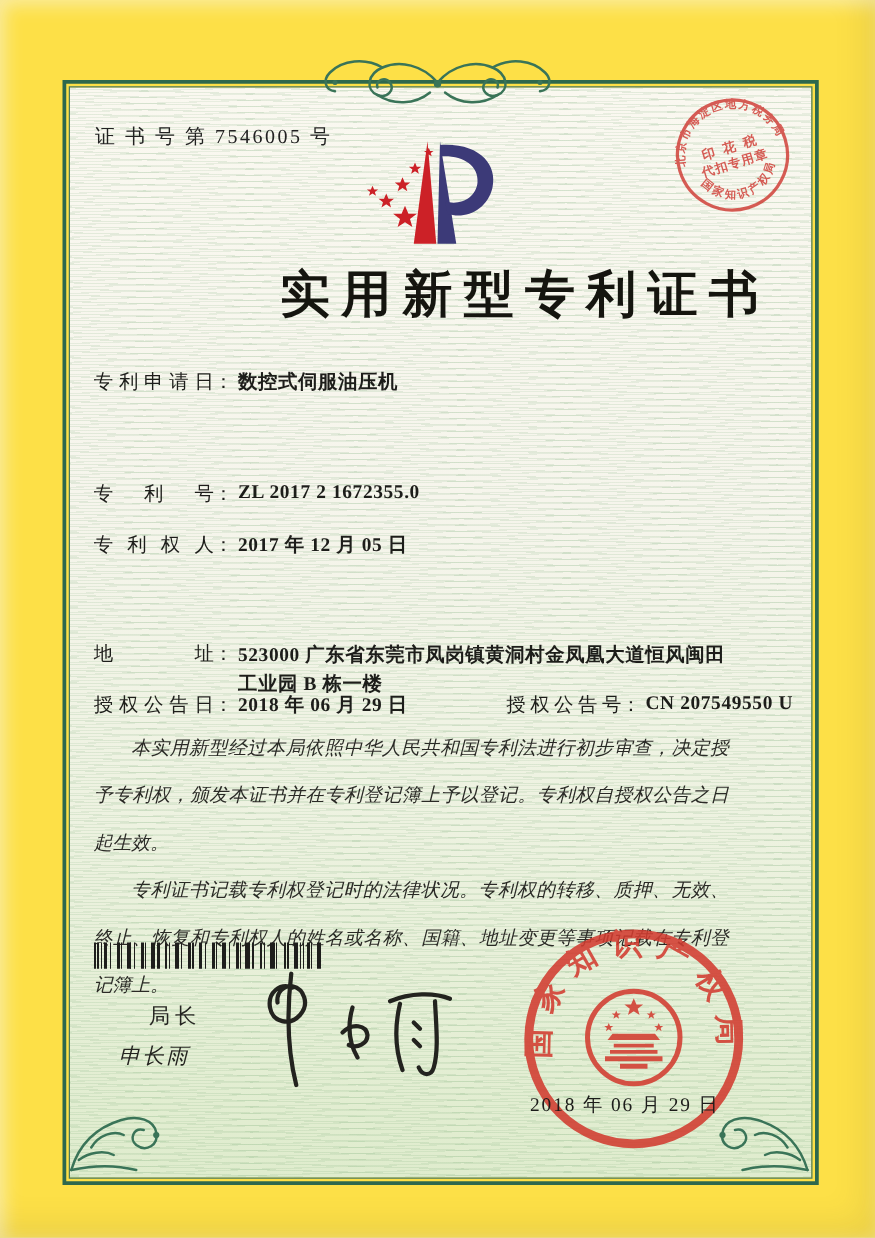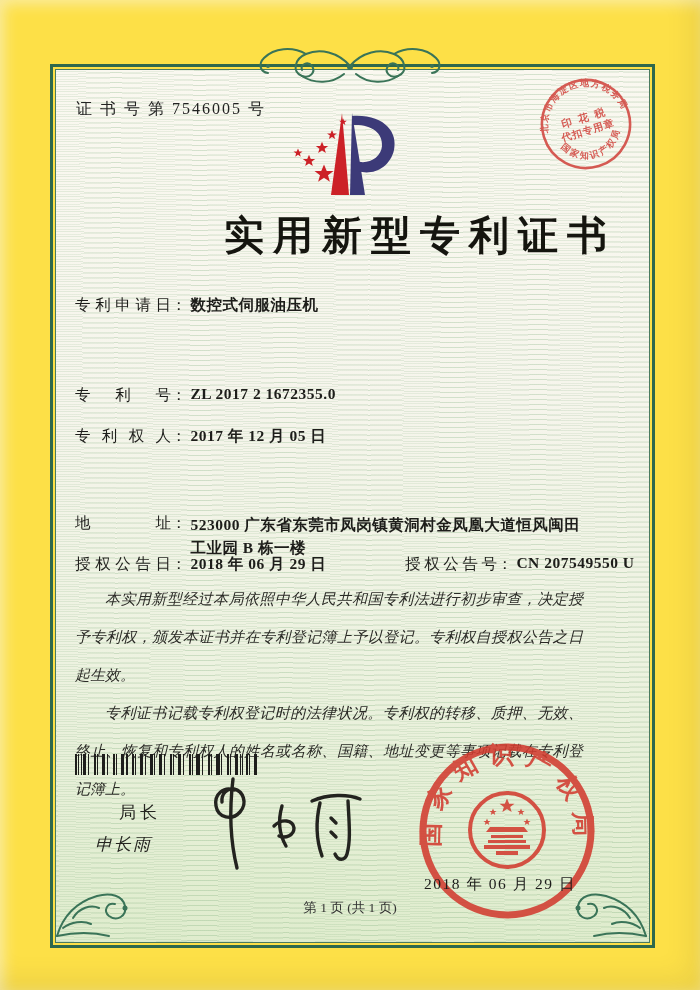--- a/index.html
+++ b/index.html
@@ -188,15 +188,14 @@
         <textPath href="#taxTop" startOffset="50%" text-anchor="middle">北京市海淀区地方税务局</textPath>
       </text>
       <text font-size="9" font-weight="bold" fill="#cf3a33" letter-spacing="2" font-family="Liberation Serif, serif">
         <textPath href="#taxBot" startOffset="50%" text-anchor="middle">国家知识产权局</textPath>
       </text>
       <text x="48" y="45" text-anchor="middle" font-size="10.5" font-weight="bold" fill="#cf3a33" letter-spacing="2" font-family="Liberation Serif, serif">印 花 税</text>
       <text x="48" y="58" text-anchor="middle" font-size="10" font-weight="bold" fill="#cf3a33" letter-spacing="1" font-family="Liberation Serif, serif">代扣专用章</text>
     </g>
   </svg>
 
-  <div class="footer">第 1 页 (共 1 页)</div>
 
 </div>
 
 </body></html>

